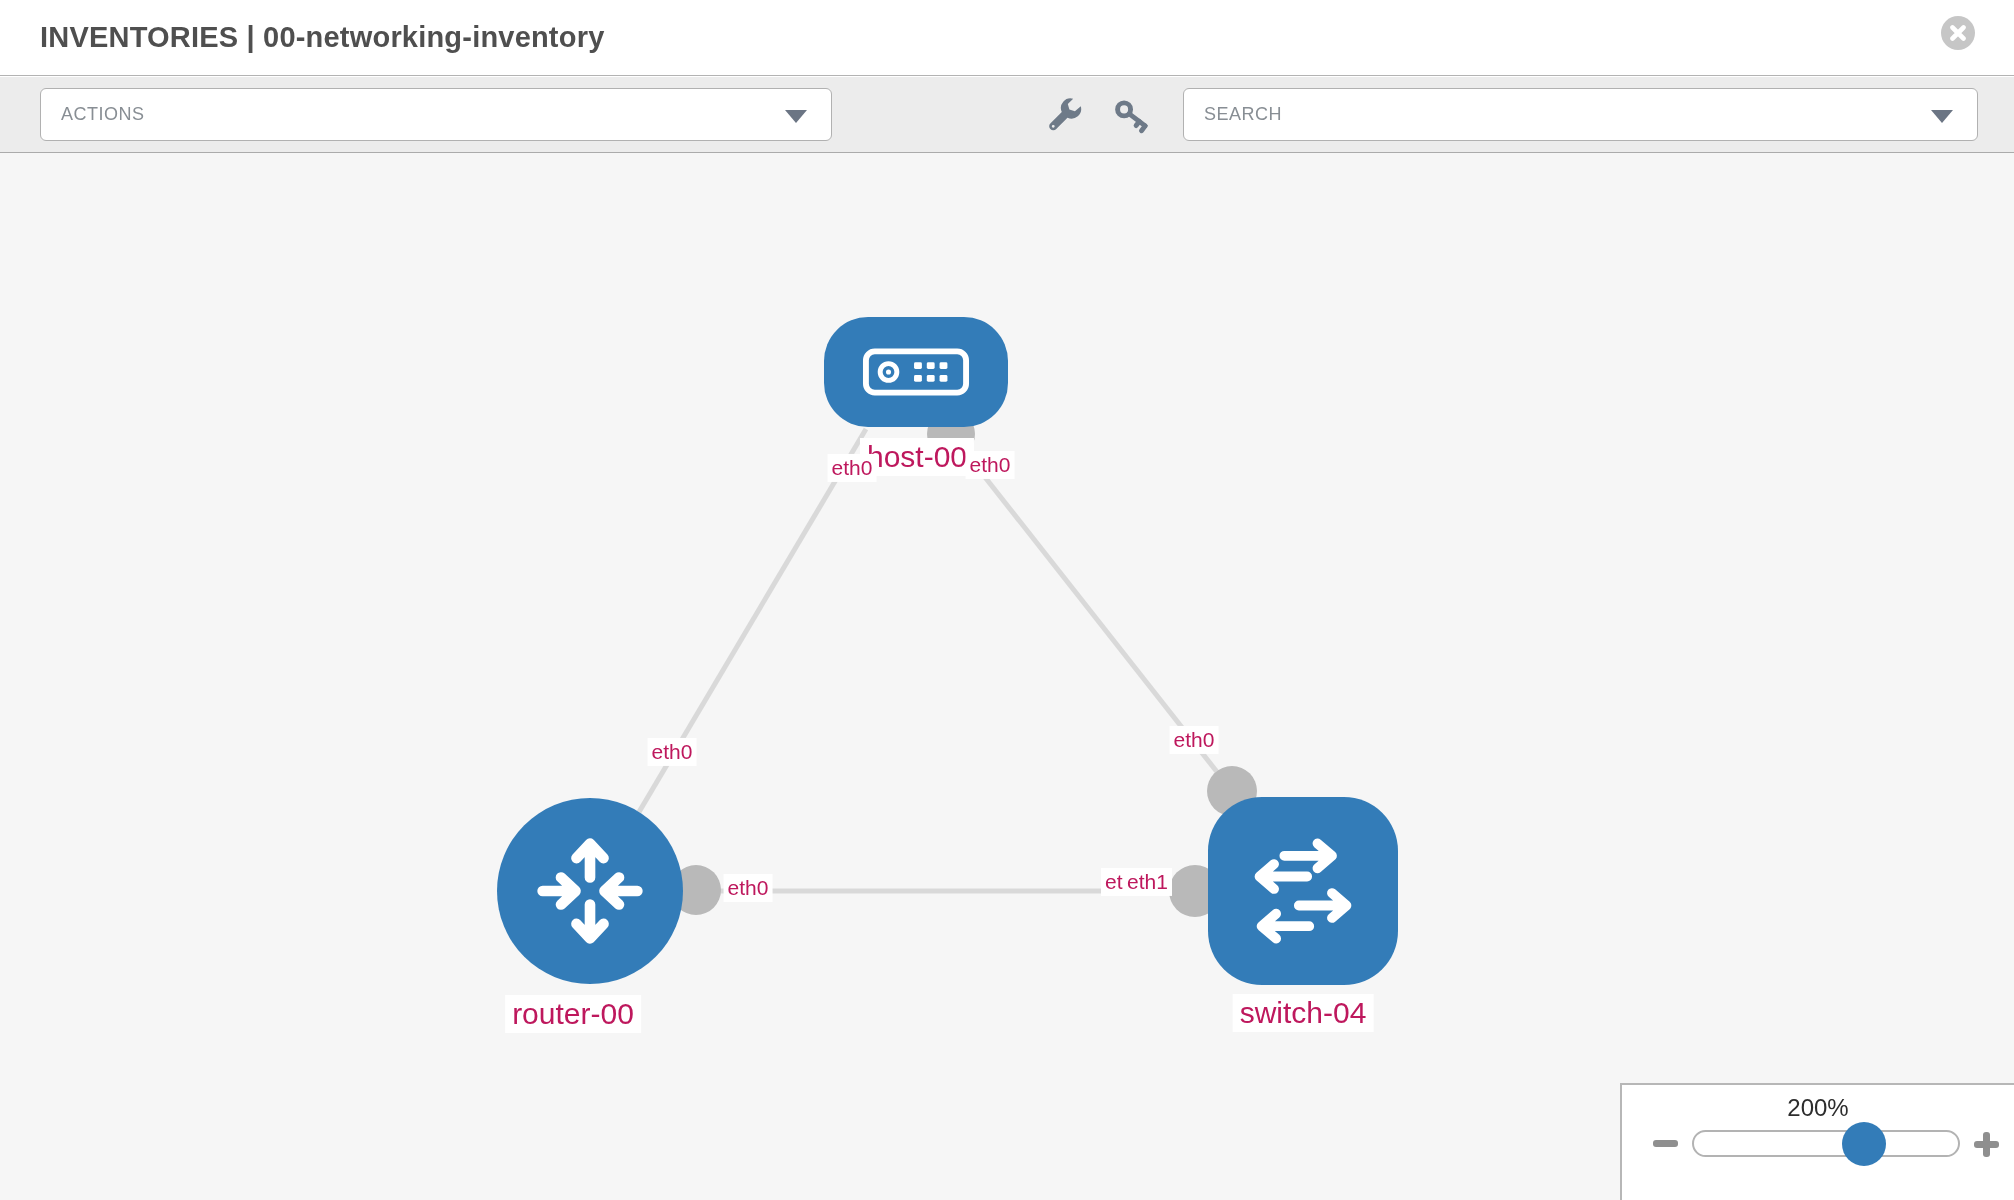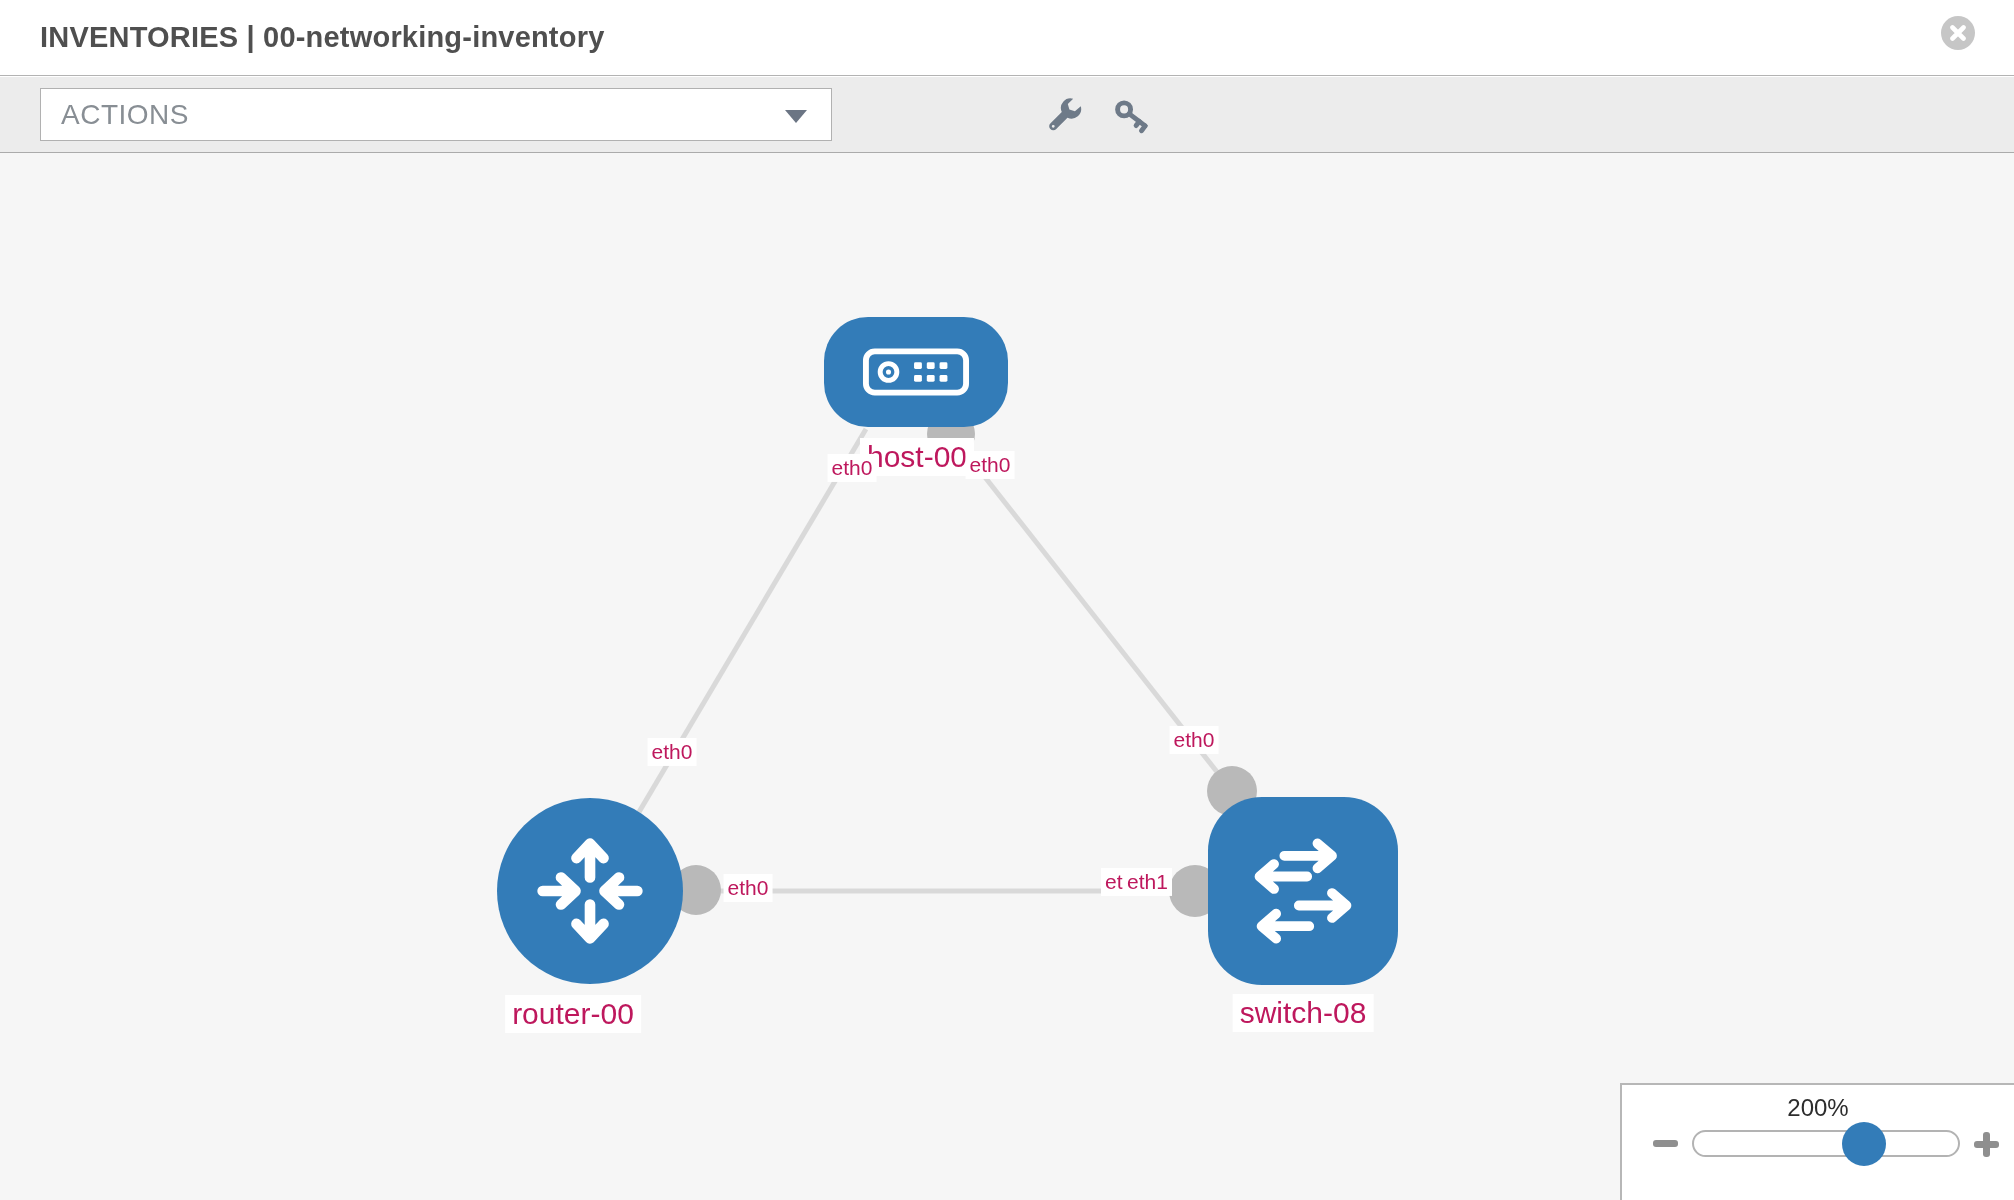--- a/index.html
+++ b/index.html
@@ -11,22 +11,22 @@
   .header { position:absolute; left:0; top:0; width:2014px; height:76px; background:#fff;
             border-bottom:1px solid #b3b3b3; display:flex; align-items:center; }
   .title { margin-left:40px; font-size:29px; font-weight:bold; color:#4f4f4f; letter-spacing:.2px; }
   .close-btn { position:absolute; left:1941px; top:16px; width:34px; height:34px; border-radius:50%;
                background:#c6c6c6; display:flex; align-items:center; justify-content:center; cursor:pointer; }
 
   
   .toolbar { position:absolute; left:0; top:77px; width:2014px; height:76px; background:#ececec;
              border-bottom:1px solid #ababab; }
   .select-box { position:absolute; top:11px; height:53px; background:#fff; border:1px solid #b1b1b1;
-                border-radius:0; display:flex; align-items:center; padding:0 20px;
-                font-size:28px; color:#888e94; letter-spacing:.5px; cursor:pointer; }
+                border-radius:6px; display:flex; align-items:center; padding:0 20px;
+                font-size:18px; color:#888e94; letter-spacing:.5px; cursor:pointer; }
   .select-actions { left:40px; width:792px; }
   .select-search { left:1183px; width:795px; }
   .chevron { position:absolute; right:24px; top:21px; width:0; height:0;
              border-left:11px solid transparent; border-right:11px solid transparent;
              border-top:13px solid #6b7584; }
   .tool-icon { position:absolute; top:21px; width:38px; height:38px; cursor:pointer; }
   .tool-wrench { left:1045px; }
   .tool-key { left:1113px; }
 
   
@@ -83,20 +83,24 @@
     </svg>
     <svg class="tool-icon tool-key" viewBox="0 0 24 24">
       <g fill="none" stroke="#6e7a88" stroke-width="3.1" stroke-linecap="round">
         <circle cx="7" cy="7.2" r="4.1"></circle>
         <path d="M10.3 10 L20.3 17.6"></path>
         <path d="M20.3 17.6 L18 20.7"></path>
         <path d="M16.6 14.8 L14.6 17.4"></path>
       </g>
     </svg>
 
+    <div class="select-box select-search">
+      <span>SEARCH</span>
+      <span class="chevron"></span>
+    </div>
   </div>
 
   <div class="canvas"></div>
 
   <svg class="linklayer" viewBox="0 0 2014 1200">
 
     <line x1="866" y1="429" x2="639" y2="812" stroke="#d9d9d9" stroke-width="5"></line>
     <line x1="951" y1="434" x2="1232" y2="791" stroke="#d9d9d9" stroke-width="5"></line>
     <line x1="694" y1="891" x2="1196" y2="891" stroke="#d9d9d9" stroke-width="5"></line>
 
@@ -137,21 +141,21 @@
         <path d="M38 24 H82 M70 12 L84 24 L70 36"></path>
         <path d="M60 44 H16 M28 32 L14 44 L28 56"></path>
         <path d="M52 72 H96 M84 60 L98 72 L84 84"></path>
         <path d="M62 92 H18 M30 80 L16 92 L30 104"></path>
       </g>
     </svg>
   </div>
 
   <div class="chip nodelabel" style="left:917px; top:457px;">host-00</div>
   <div class="chip nodelabel" style="left:573px; top:1014px;">router-00</div>
-  <div class="chip nodelabel" style="left:1303px; top:1013px;">switch-08</div>
+  <div class="chip nodelabel" style="left:1303px; top:1013px;">switch-04</div>
 
   <div class="chip iflabel" style="left:852px; top:468px;">eth0</div>
   <div class="chip iflabel" style="left:990px; top:465px;">eth0</div>
   <div class="chip iflabel" style="left:672px; top:752px;">eth0</div>
   <div class="chip iflabel" style="left:748px; top:888px;">eth0</div>
   <div class="chip iflabel" style="left:1194px; top:740px;">eth0</div>
   <div class="chip iflabel-anch" style="left:1101px; top:882px; z-index:3;">eth0</div>
   <div class="chip iflabel-anch" style="left:1123px; top:882px; z-index:4;">eth1</div>
 
   <div class="zoom-panel">

